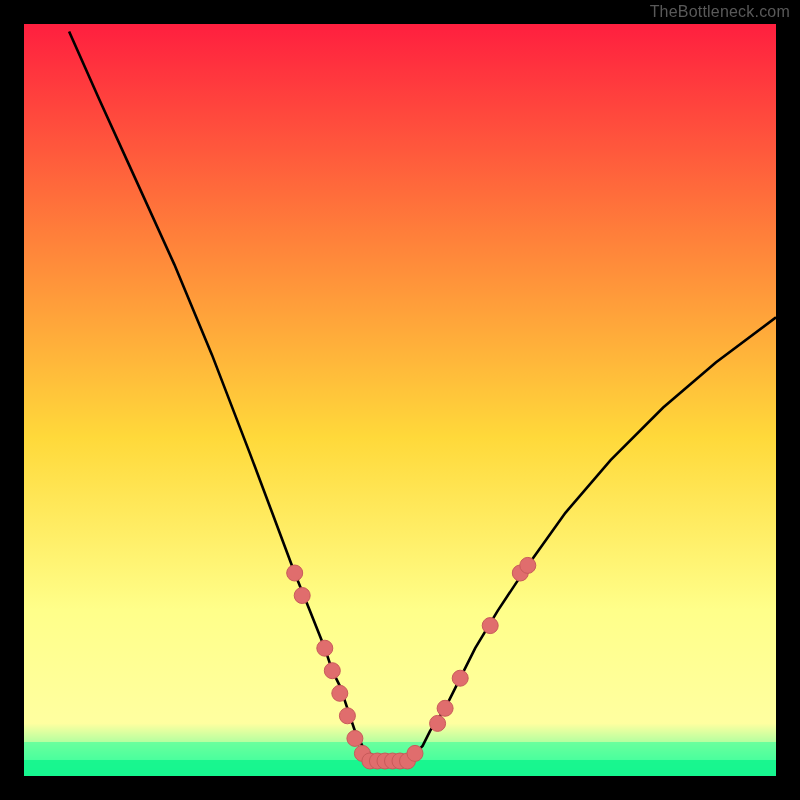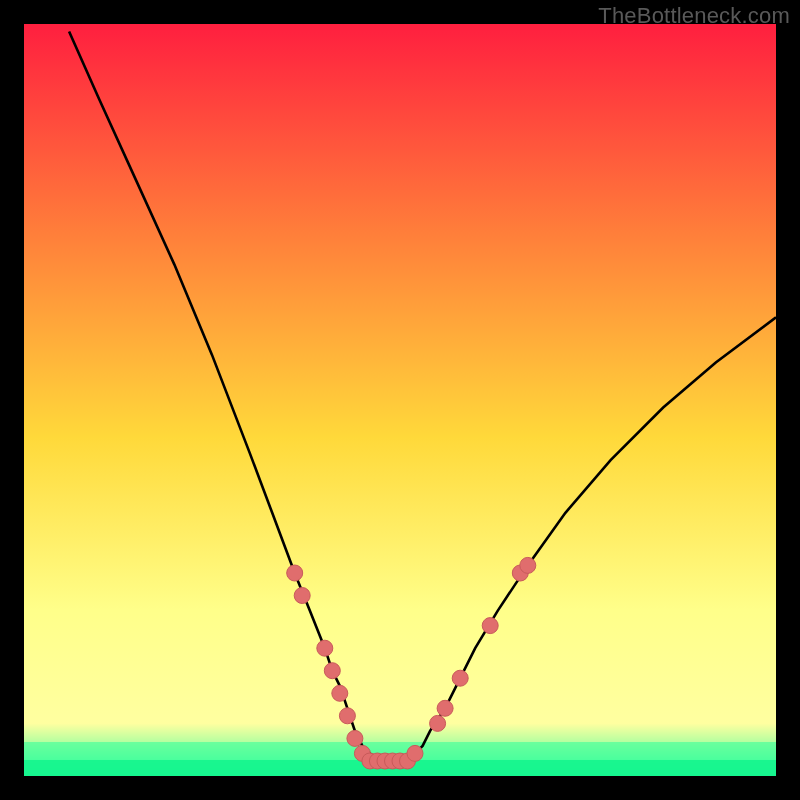--- a/index.html
+++ b/index.html
@@ -25,21 +25,21 @@
     top: 24px;
     width: 752px;
     height: 752px;
     overflow: hidden;
   }
   .watermark {
     position: absolute;
     top: 3px;
     right: 10px;
     color: #595959;
-    font-size: 22px;
+    font-size: 16px;
     font-weight: 400;
     letter-spacing: 0.2px;
   }
 </style>
 </head>
 <body>
 
 <div class="frame">
   <div class="plot">
     <svg width="752" height="752" viewBox="0 0 752 752">

